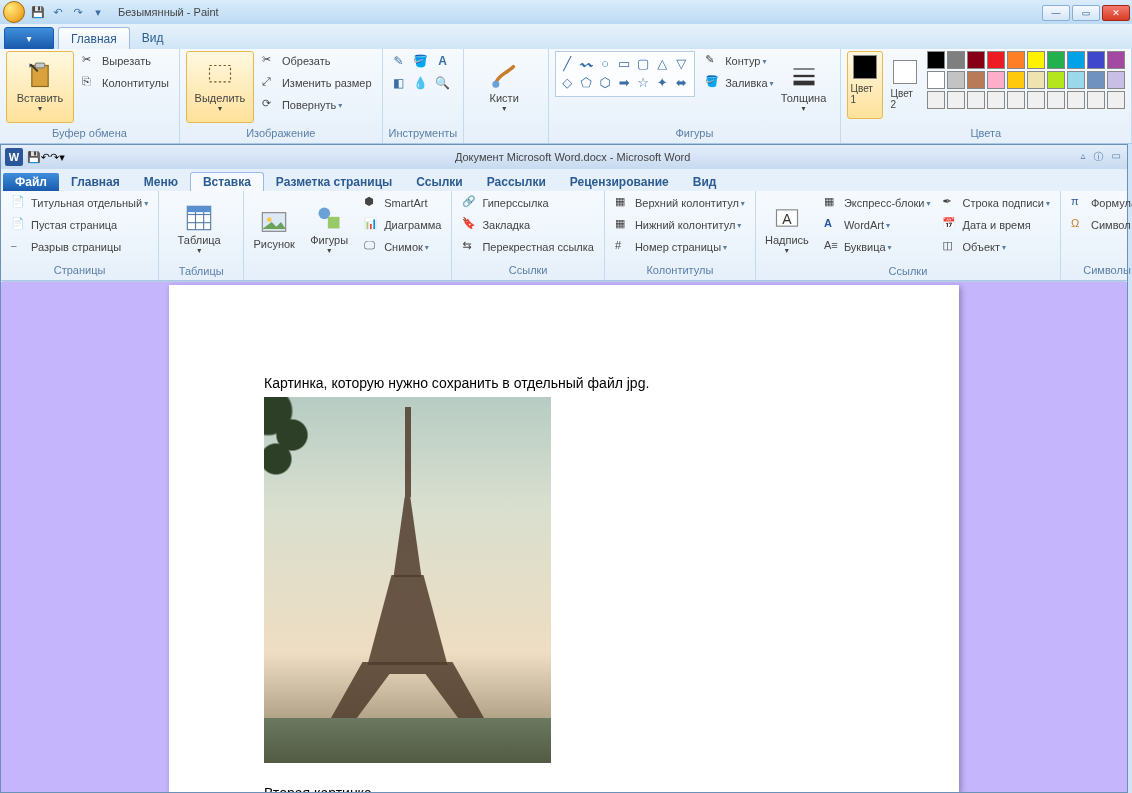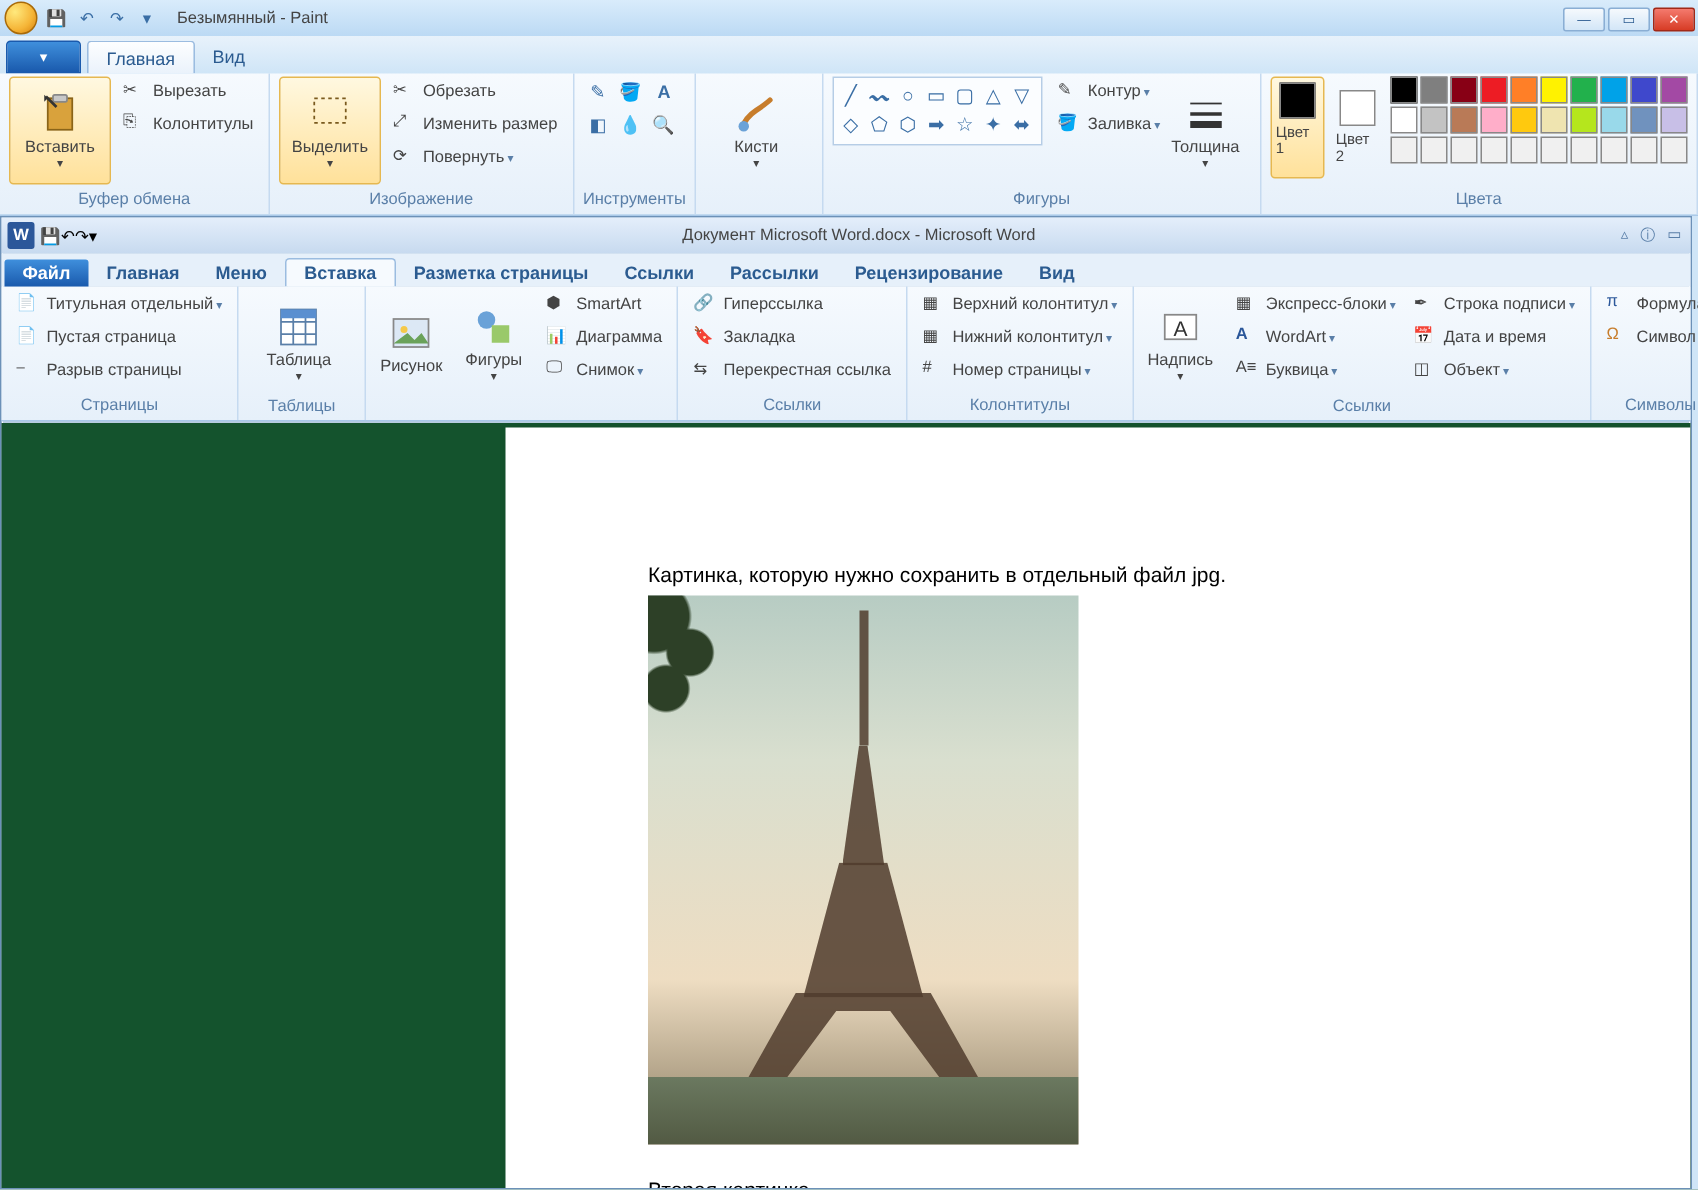--- a/index.html
+++ b/index.html
@@ -53,21 +53,21 @@
 .word-title .wctrls { display:flex; gap:8px; margin-right:6px; color:#5a7fa8; font-size:10px; }
 
 .word-tabs { height:22px; background:#e6f0fa; display:flex; align-items:flex-end; font-size:12px; padding-left:2px; }
 .word-tabs .wtab { padding:2px 12px; color:#2b5b90;font-weight:bold; }
 .word-tabs .wtab.file { background:linear-gradient(#3f8fdc,#1a5aad); color:#fff; border-radius:2px 2px 0 0; }
 .word-tabs .wtab.active { background:#f6fafe; border:1px solid #9bbce0; border-bottom:none; border-radius:3px 3px 0 0; }
 
 .word-ribbon { height:90px; background:linear-gradient(#f6fafe,#e6f0fa); border-bottom:1px solid #aac9e8; display:flex; font-size:11px; }
 .word-ribbon .ribgroup .body { gap:4px; }
 
-.word-doc-area { position:absolute; top:137px; left:0; right:0; bottom:0; background:#14532d; display:flex; justify-content:flex-end; overflow:hidden; }
+.word-doc-area { position:absolute; top:137px; left:0; right:0; bottom:0; background:#c4b5fd; display:flex; justify-content:center; overflow:hidden; }
 .page { width:790px; background:#fff; margin-top:3px; box-shadow:2px 2px 6px rgba(0,0,0,.3); padding:90px 95px 20px 95px; font-family:Calibri,sans-serif; font-size:14px; color:#000; }
 .eiffel { width:287px; height:366px; background:linear-gradient(180deg,#b7ccc3 0%,#d9dfcf 30%,#eeddc2 70%,#8a7c62 100%); position:relative; margin:6px 0 22px 0; overflow:hidden; }
 .eiffel .twr { position:absolute; left:50%; transform:translateX(-50%); background:rgba(80,60,45,.85); }
 .eiffel .seg1 { top:10px; width:6px; height:90px; }
 .eiffel .seg2 { top:100px; width:28px; height:80px; clip-path:polygon(40% 0,60% 0,100% 100%,0 100%); }
 .eiffel .seg3 { top:178px; width:80px; height:90px; clip-path:polygon(30% 0,70% 0,100% 100%,0 100%); }
 .eiffel .seg4 { top:265px; width:180px; height:80px; clip-path:polygon(25% 0,75% 0,100% 100%,88% 100%,60% 15%,40% 15%,12% 100%,0 100%); }
 .eiffel .leaves { position:absolute; left:-12px; top:-10px; width:80px; height:120px; background:radial-gradient(circle at 20% 20%, #2d4027 20%, transparent 22%), radial-gradient(circle at 50% 40%, #2d4027 18%, transparent 20%), radial-gradient(circle at 30% 60%, #2d4027 16%, transparent 18%); }
 .eiffel .water { position:absolute; bottom:0; left:0; right:0; height:45px; background:linear-gradient(#6b7960,#525a43); }
 .drop-arrow::after { content:"▾"; font-size:8px; margin-left:2px; color:#5a7fa8; }

